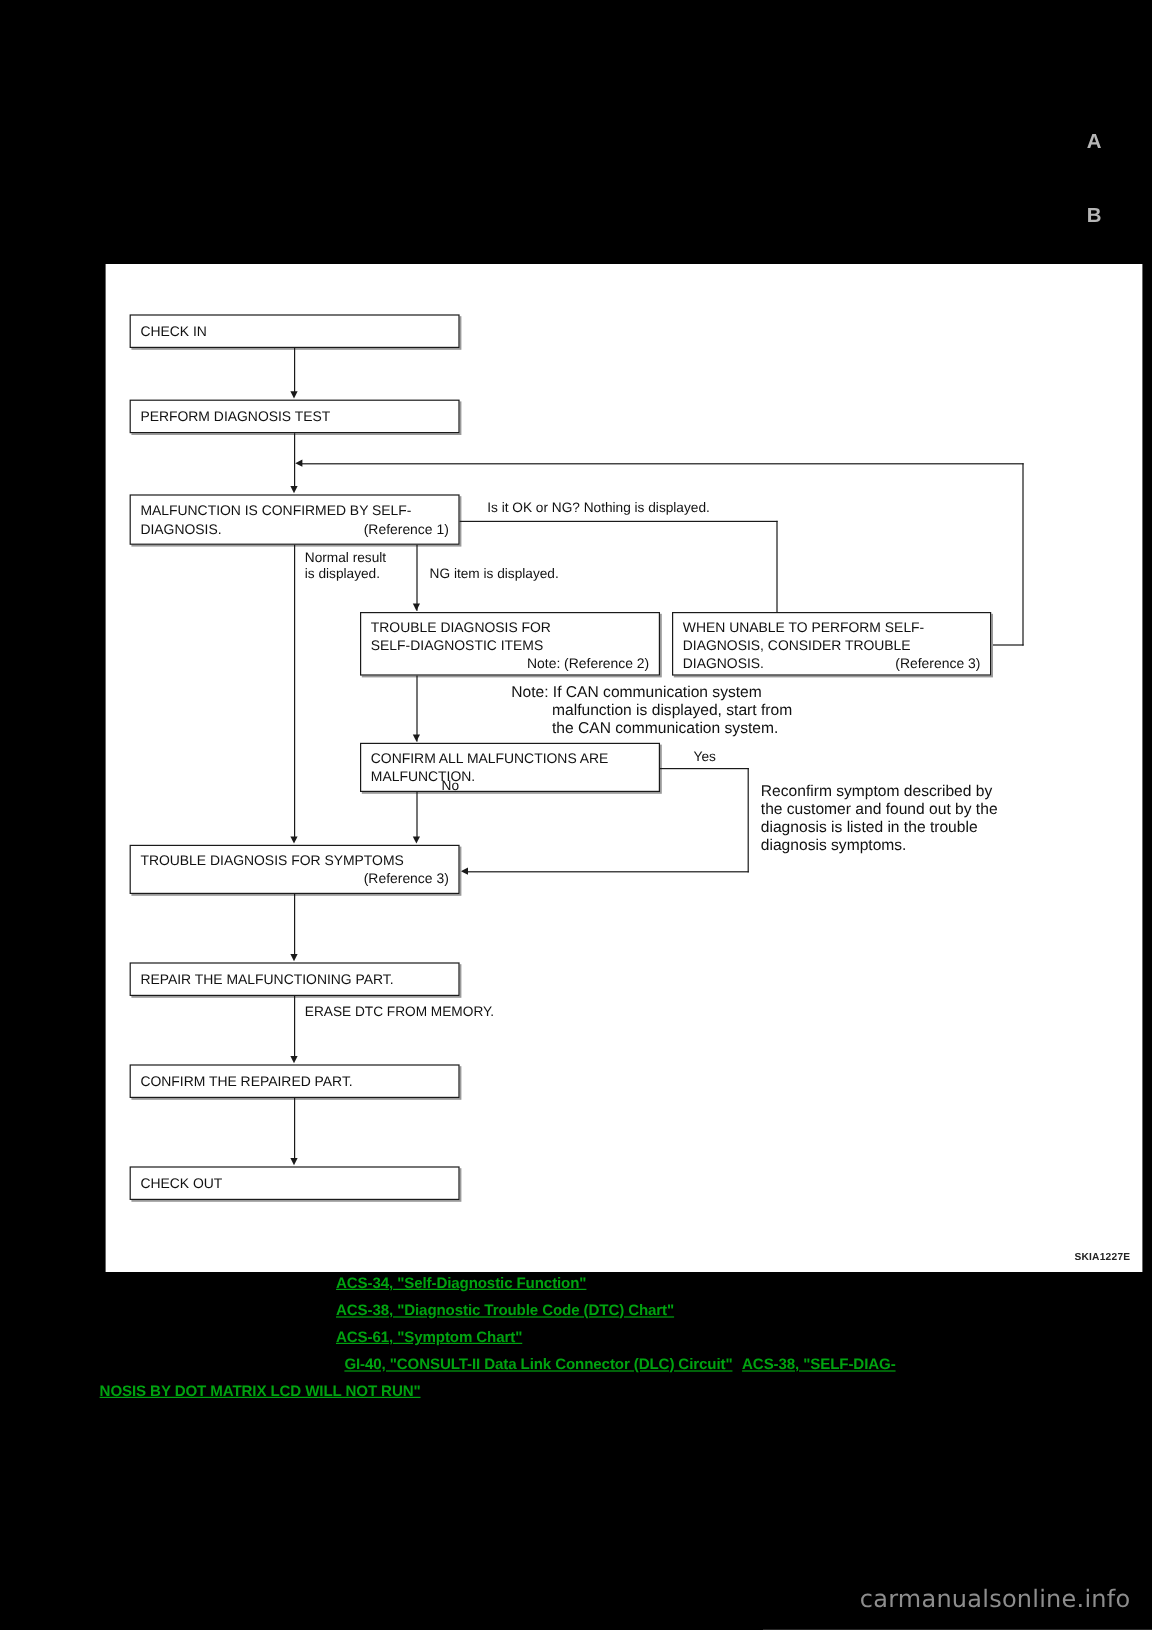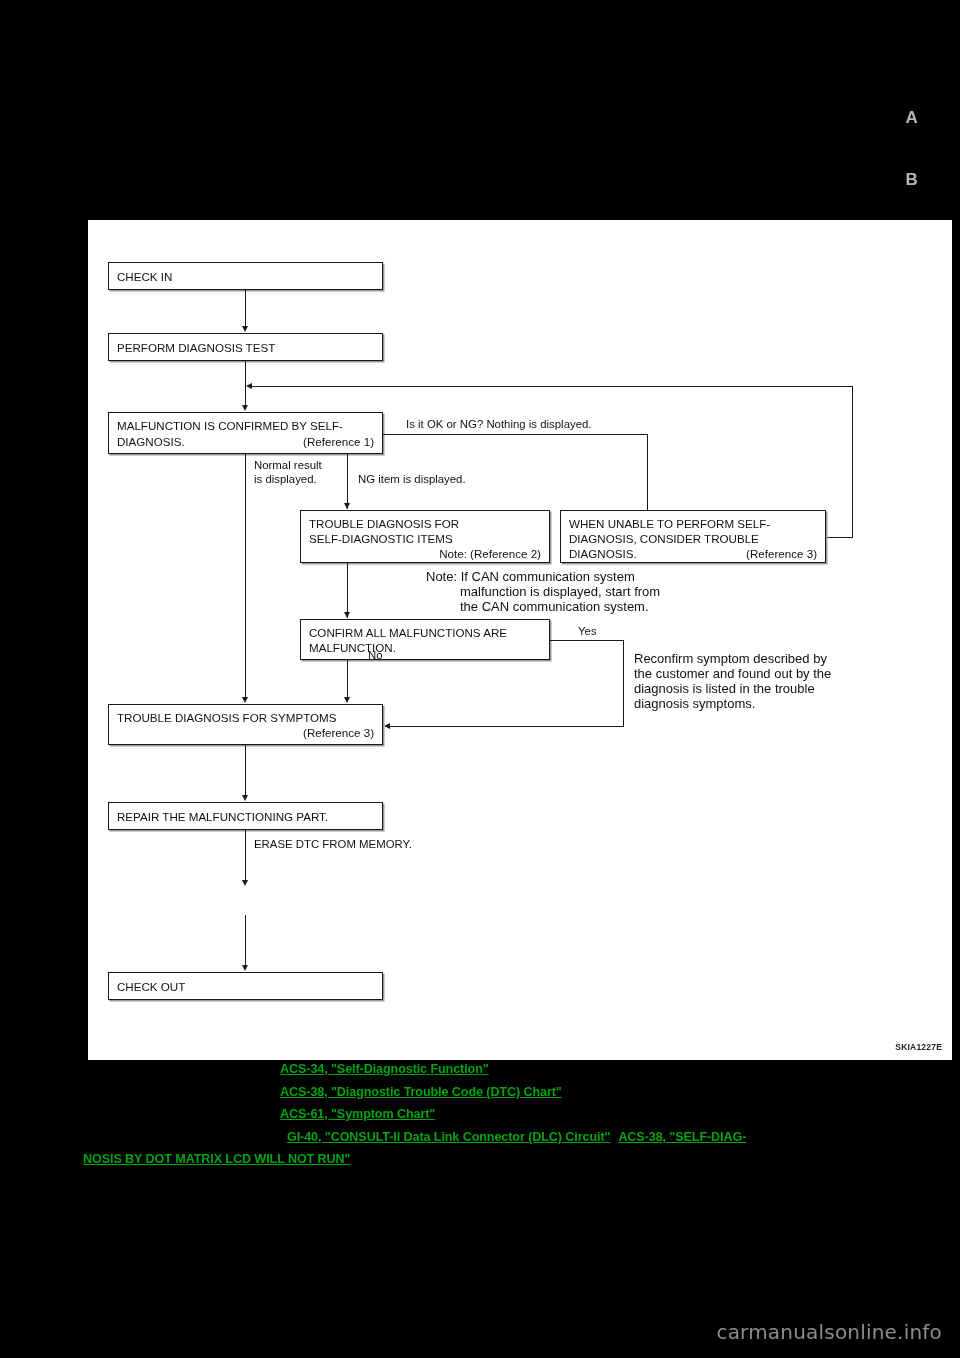--- a/index.html
+++ b/index.html
@@ -184,20 +184,23 @@
   <div class="vline" style="left:157px;top:525px;height:52px;"></div>
   <div class="arrow-d" style="left:153.5px;top:575px;"></div>
 
   <div class="fbox" style="left:20px;top:582px;width:275px;height:28px;">
     <div class="ln" style="top:7px">REPAIR THE MALFUNCTIONING PART.</div>
   </div>
   <div class="ftext" style="left:166px;top:617px;">ERASE DTC FROM MEMORY.</div>
   <div class="vline" style="left:157px;top:610px;height:52px;"></div>
   <div class="arrow-d" style="left:153.5px;top:660px;"></div>
 
+  <div class="fbox" style="left:20px;top:667px;width:275px;height:28px;">
+    <div class="ln" style="top:7px">CONFIRM THE REPAIRED PART.</div>
+  </div>
   <div class="vline" style="left:157px;top:695px;height:52px;"></div>
   <div class="arrow-d" style="left:153.5px;top:745px;"></div>
 
   <div class="fbox" style="left:20px;top:752px;width:275px;height:28px;">
     <div class="ln" style="top:7px">CHECK OUT</div>
   </div>
 
   <div id="figure-id">SKIA1227E</div>
 </div>
 

